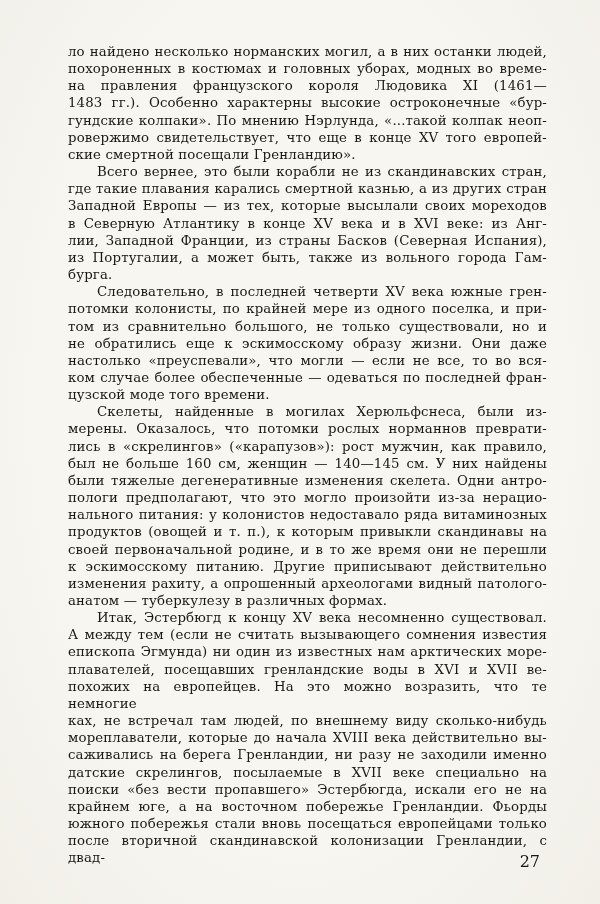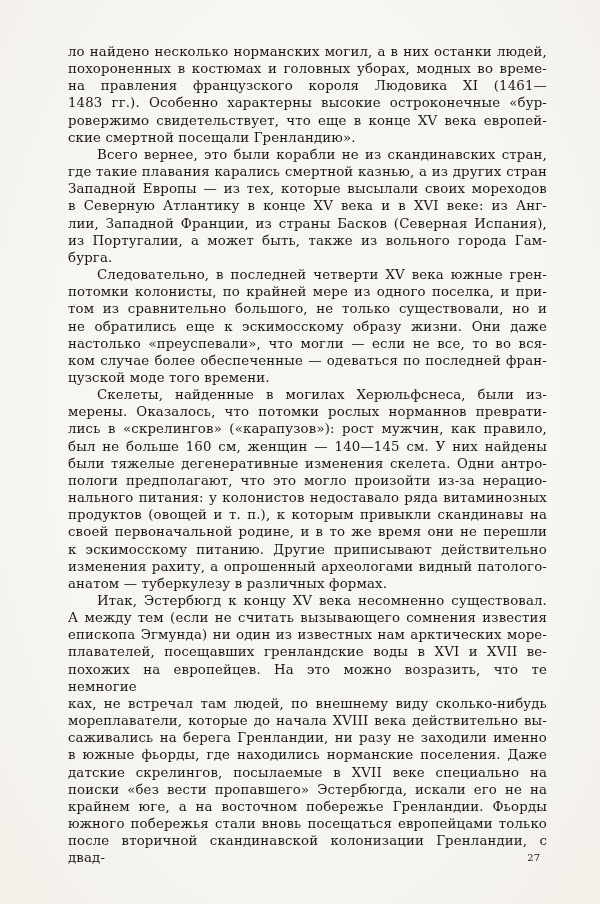--- a/index.html
+++ b/index.html
@@ -44,35 +44,36 @@
   .line.indent {
     text-indent: 29px;
   }
   .page-number {
     position: absolute;
     left: 68px;
     top: 852px;
     width: 472px;
     text-align: right;
     font-family: "DejaVu Serif", "Liberation Serif", serif;
-    font-size: 10px;
+    font-size: 16px;
     color: #1b1814;
   }
 </style>
 </head>
 <body>
 
 <div class="book-page">
   <div class="text-block">
       <div class="paragraph">
         <div class="line">ло найдено несколько норманских могил, а в них останки людей,</div>
         <div class="line">похороненных в костюмах и головных уборах, модных во време-</div>
         <div class="line">на правления французского короля Людовика XI (1461—</div>
         <div class="line">1483 гг.). Особенно характерны высокие остроконечные «бур-</div>
-        <div class="line">ровержимо свидетельствует, что еще в конце XV века европей-</div>
+        <div class="line">гундские колпаки». По мнению Нэрлунда, «...такой колпак неоп-</div>
+        <div class="line">ровержимо свидетельствует, что еще в конце XV того европей-</div>
         <div class="line last">ские смертной посещали Гренландию».</div>
       </div>
       <div class="paragraph">
         <div class="line indent">Всего вернее, это были корабли не из скандинавских стран,</div>
         <div class="line">где такие плавания карались смертной казнью, а из других стран</div>
         <div class="line">Западной Европы — из тех, которые высылали своих мореходов</div>
         <div class="line">в Северную Атлантику в конце XV века и в XVI веке: из Анг-</div>
         <div class="line">лии, Западной Франции, из страны Басков (Северная Испания),</div>
         <div class="line">из Португалии, а может быть, также из вольного города Гам-</div>
         <div class="line last">бурга.</div>
@@ -102,21 +103,20 @@
       </div>
       <div class="paragraph">
         <div class="line indent">Итак, Эстербюгд к концу XV века несомненно существовал.</div>
         <div class="line">А между тем (если не считать вызывающего сомнения известия</div>
         <div class="line">епископа Эгмунда) ни один из известных нам арктических море-</div>
         <div class="line">плавателей, посещавших гренландские воды в XVI и XVII ве-</div>
         <div class="line">похожих на европейцев. На это можно возразить, что те немногие</div>
         <div class="line">ках, не встречал там людей, по внешнему виду сколько-нибудь</div>
         <div class="line">мореплаватели, которые до начала XVIII века действительно вы-</div>
         <div class="line">саживались на берега Гренландии, ни разу не заходили именно</div>
-        <div class="line">в южные фьорды, где находились норманские поселения. Даже</div>
         <div class="line">датские скрелингов, посылаемые в XVII веке специально на</div>
         <div class="line">поиски «без вести пропавшего» Эстербюгда, искали его не на</div>
         <div class="line">крайнем юге, а на восточном побережье Гренландии. Фьорды</div>
         <div class="line">южного побережья стали вновь посещаться европейцами только</div>
         <div class="line last">после вторичной скандинавской колонизации Гренландии, с двад-</div>
       </div>
     </div>
   <div class="page-number">27</div>
 </div>
 

